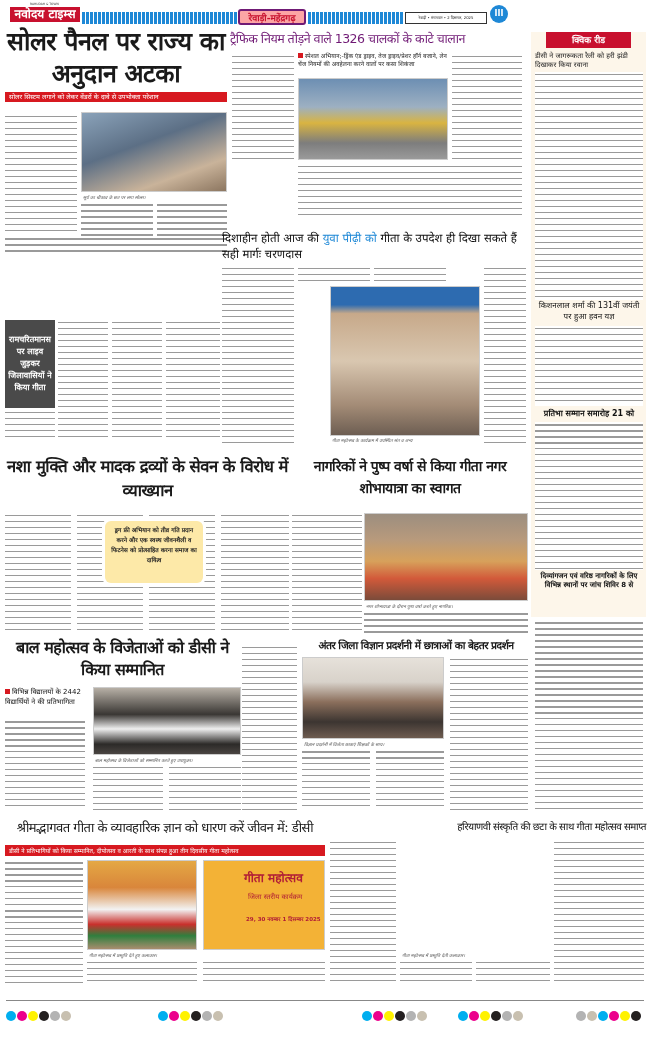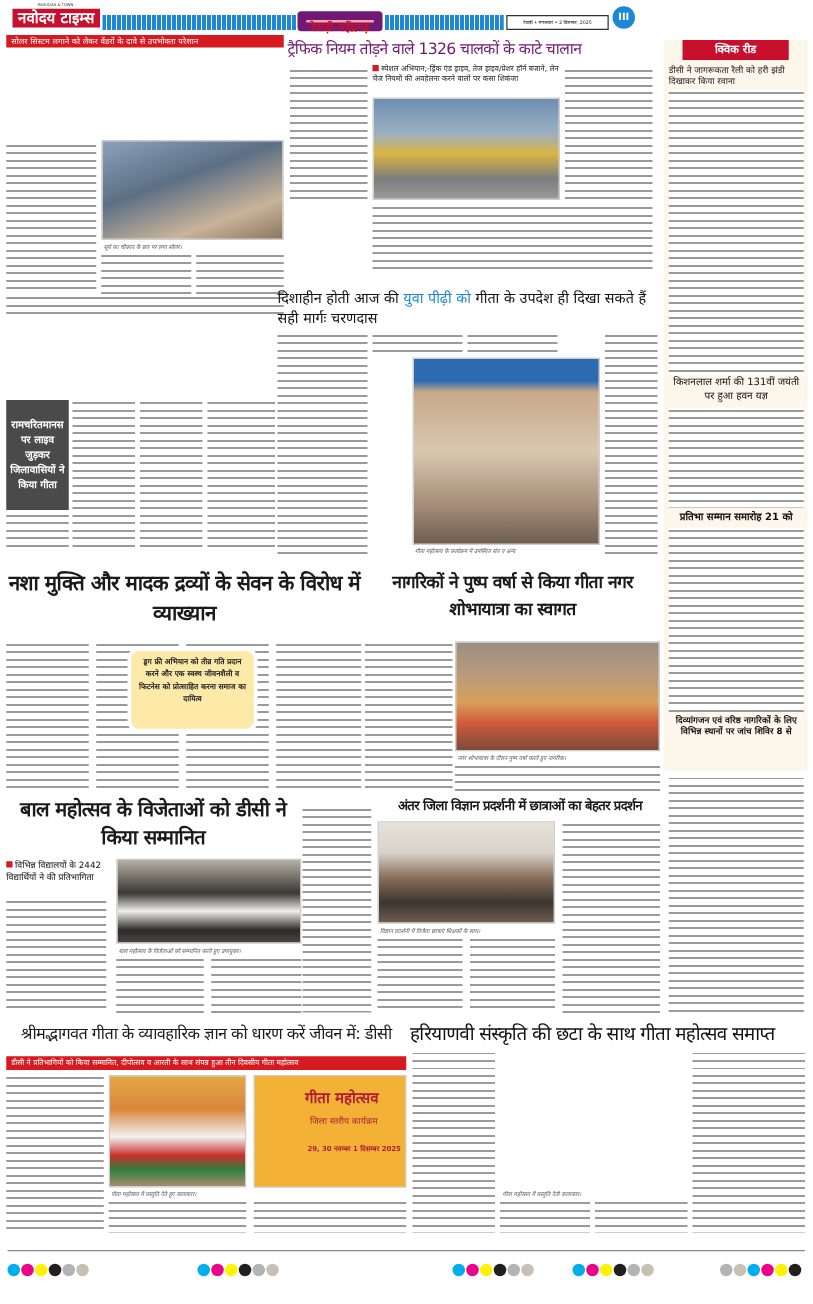--- a/index.html
+++ b/index.html
@@ -13,27 +13,28 @@
 .redbar{background:#d71920;color:#fff}
 .dot{width:10px;height:10px;border-radius:50%;display:inline-block;margin-right:1px}
 </style>
 </head>
 <body>
 
 <div class="abs" style="left:0;top:0;width:650px;height:26px;">
   <div class="abs" style="left:30px;top:2px;font-size:3px;color:#333">RAHUDAH &amp; TOWN</div>
   <div class="abs" style="left:10px;top:7px;width:70px;height:15px;background:#c8102e;color:#fff;font-size:12px;font-weight:bold;text-align:center;line-height:15px">नवोदय टाइम्स</div>
   <div class="abs" style="left:82px;top:12px;width:155px;height:12px;background:repeating-linear-gradient(90deg,#1e88d6 0 3px,#fff 3px 4px)"></div>
-  <div class="abs" style="left:238px;top:9px;width:68px;height:16px;border:7px solid #701a75;border-radius:3px;background:#fca5a5;color:#c8102e;font-size:9px;font-weight:bold;text-align:center;line-height:14px">रेवाड़ी-महेंद्रगढ़</div>
+  <div class="abs" style="left:238px;top:9px;width:68px;height:16px;border:2px solid #701a75;border-radius:3px;background:#fca5a5;color:#c8102e;font-size:9px;font-weight:bold;text-align:center;line-height:14px">रेवाड़ी-महेंद्रगढ़</div>
   <div class="abs" style="left:308px;top:12px;width:95px;height:12px;background:repeating-linear-gradient(90deg,#1e88d6 0 3px,#fff 3px 4px)"></div>
   <div class="abs" style="left:405px;top:12px;width:82px;height:12px;border:1px solid #333;font-size:3.8px;line-height:10px;text-align:center;background:#fff">रेवाड़ी • मंगलवार • 2 दिसम्बर, 2025</div>
   <div class="abs" style="left:490px;top:5px;width:18px;height:18px;border-radius:50%;background:#1e88d6;color:#fff;font-size:8px;font-weight:bold;text-align:center;line-height:18px">III</div>
 </div>
 
 <div class="abs" style="left:5px;top:26px;width:222px;height:210px">
+  <div class="hl" style="font-size:25px;line-height:32px;text-align:center;padding:0 2px">सोलर पैनल पर राज्य का अनुदान अटका</div>
   <div class="redbar" style="margin-top:2px;font-size:6.5px;height:10px;line-height:10px;padding-left:4px">सोलर सिस्टम लगाने को लेकर वेंडरों के दावे से उपभोक्ता परेशान</div>
   <div class="abs txt lines" style="left:0;top:88px;width:72px;height:120px"></div>
   <div class="abs photo" style="left:76px;top:86px;width:146px;height:80px;background:linear-gradient(160deg,#8aa2b9 0%,#5c6f85 40%,#c9b39a 75%,#8c7660 100%)"></div>
   <div class="abs cap" style="left:78px;top:168px">सूर्य का चौकाव के छत पर लगा सोलर।</div>
   <div class="abs lines" style="left:76px;top:176px;width:72px;height:34px"></div>
   <div class="abs lines" style="left:152px;top:176px;width:70px;height:34px"></div>
 </div>
 <div class="abs lines" style="left:5px;top:236px;width:222px;height:20px"></div>
 
 <div class="abs" style="left:230px;top:30px;width:300px;height:190px">
@@ -127,21 +128,21 @@
   <div class="abs photo" style="left:198px;top:42px;width:122px;height:90px;background:#f3b236">
     <div style="margin:8px 0 0 40px;font-size:12px;font-weight:bold;color:#b11d36">गीता महोत्सव</div>
     <div style="margin:6px 0 0 44px;font-size:7px;color:#b11d36">जिला स्तरीय कार्यक्रम</div>
     <div style="margin:14px 0 0 42px;font-size:5.5px;color:#b11d36;font-weight:bold">29, 30 नवम्बर 1 दिसम्बर 2025</div>
   </div>
   <div class="abs lines" style="left:82px;top:142px;width:110px;height:26px"></div>
   <div class="abs lines" style="left:198px;top:142px;width:122px;height:26px"></div>
 </div>
 
 <div class="abs" style="left:328px;top:818px;width:318px;height:170px">
-  <div class="hl" style="font-size:15px;line-height:18px;text-align:left;font-weight:normal;color:#111">हरियाणवी संस्कृति की छटा के साथ गीता महोत्सव समाप्त</div>
+  <div class="hl" style="font-size:10px;line-height:18px;text-align:right;font-weight:normal;color:#111">हरियाणवी संस्कृति की छटा के साथ गीता महोत्सव समाप्त</div>
   <div class="abs lines" style="left:2px;top:22px;width:66px;height:146px"></div>
   <div class="abs cap" style="left:74px;top:134px">गीता महोत्सव में प्रस्तुति देती कलाकार।</div>
   <div class="abs lines" style="left:72px;top:142px;width:72px;height:26px"></div>
   <div class="abs lines" style="left:148px;top:142px;width:74px;height:26px"></div>
   <div class="abs lines" style="left:226px;top:22px;width:90px;height:146px"></div>
 </div>
 
 <div class="abs" style="left:6px;top:1000px;width:638px;height:1px;background:#888"></div>
 <div class="abs" style="left:6px;top:1006px">
   <span class="dot" style="background:#00aeef"></span><span class="dot" style="background:#ec008c"></span><span class="dot" style="background:#fff200"></span><span class="dot" style="background:#231f20"></span><span class="dot" style="background:#b3b3b3"></span><span class="dot" style="background:#c8c0b0"></span>

